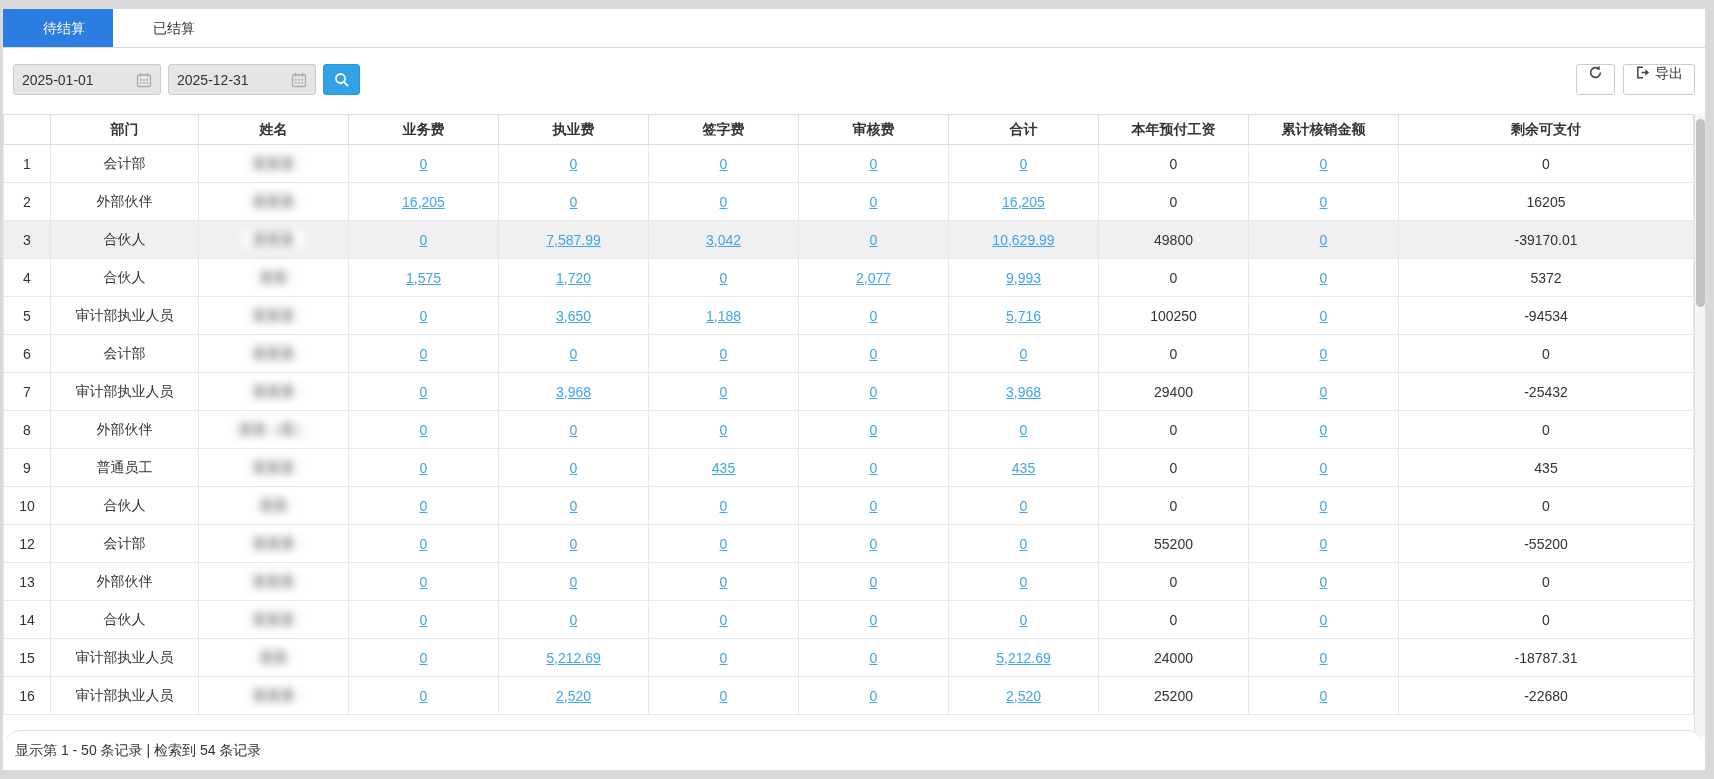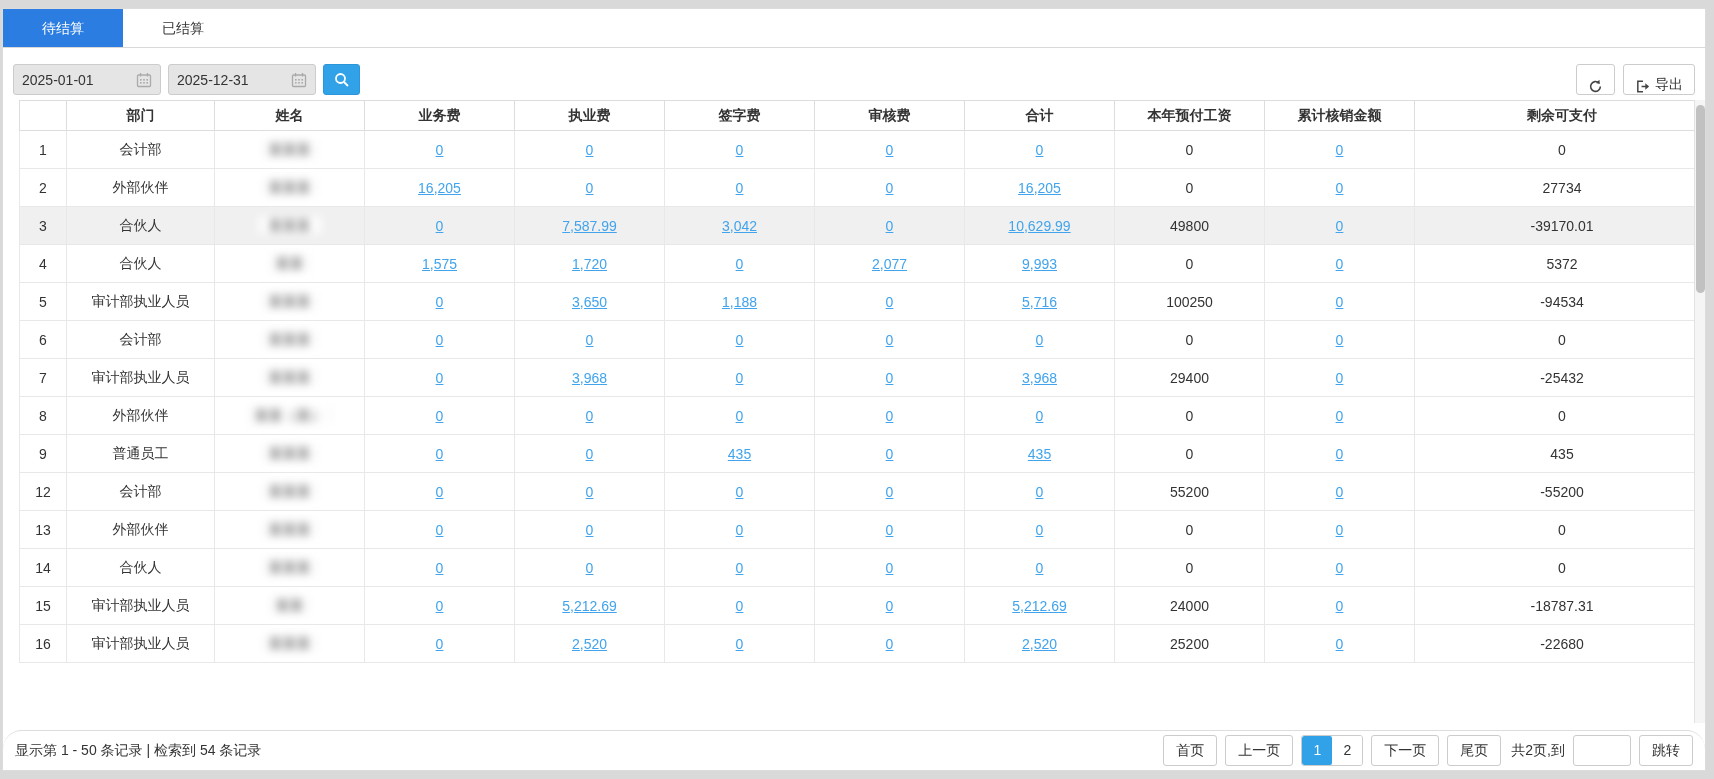--- a/index.html
+++ b/index.html
@@ -12,46 +12,46 @@
   }
   .panel {
     position: absolute; left: 2px; top: 8px;
     width: 1704px; height: 763px;
     background: #fff;
     border: 1px solid #dcdcdc;
   }
   
   .tabbar { height: 39px; border-bottom: 1px solid #d9d9d9; background: #fff; display: flex; }
   .tab {
-    min-width: 110px; height: 38px; line-height: 38px; padding: 0 39px;
-    text-align: left; font-size: 14px; color: #333; cursor: pointer;
+    min-width: 110px; height: 38px; line-height: 38px; padding: 0 28px;
+    text-align: right; font-size: 14px; color: #333; cursor: pointer;
   }
   .tab.active { background: #2b7de1; color: #fff; }
   
   .toolbar { display: flex; align-items: center; padding: 11px 10px 0 10px; height: 52px; }
   .date-input {
     width: 148px; height: 31px; border: 1px solid #ccc; border-radius: 3px;
     display: flex; align-items: center; justify-content: space-between;
     padding: 0 8px; margin-right: 7px; background: #e5e5e5; cursor: pointer;
   }
   .date-input span { font-size: 14px; color: #333; }
   .btn-search {
     width: 37px; height: 31px; background: #31a2e8; border: 1px solid #2b96da;
     border-radius: 3px; display: flex; align-items: center; justify-content: center; cursor: pointer;
   }
   .toolbar .spacer { flex: 1; }
   .btn-plain {
     height: 31px; background: #fff; border: 1px solid #ccc; border-radius: 3px;
-    display: flex; align-items: flex-end; justify-content: center;
+    display: flex; align-items: flex-start; justify-content: center;
     font-size: 14px; color: #333; cursor: pointer; padding: 0 11px; margin-left: 8px;
   }
   .btn-plain svg { margin-right: 5px; }
   .btn-plain.icon-only svg { margin-right: 0; }
   
-  .table-viewport { position: relative; height: 623px; margin-top: 0; overflow: hidden; padding-left: 16px; }
+  .table-viewport { position: relative; height: 623px; margin-top: 14px; overflow: hidden; }
   table { border-collapse: collapse; table-layout: fixed; width: 1691px; background: #fff; }
   th { height: 30px; border: 1px solid #ddd; font-size: 14px; font-weight: 700; color: #333; text-align: center; background:#fff; }
   td { height: 38px; border: 1px solid #e8e8e8; font-size: 14px; color: #333; text-align: center; padding: 0 6px; background: transparent; }
   tr.hl td { background: #f0f0f0; }
   col.c-idx  { width: 47px; }
   col.c-dept { width: 148px; }
   col.c-name { width: 150px; }
   col.c-fee  { width: 150px; }
   .lnk { color: #41a4ec; text-decoration: underline; cursor: pointer; }
   .masked { filter: blur(4px); color: #444; background: #fdfdfd; padding: 1px 10px; }
@@ -204,21 +204,21 @@
             <td>2</td>
             <td>外部伙伴</td>
             <td><span class="masked">某某某</span></td>
             <td><span class="lnk">16,205</span></td>
             <td><span class="lnk">0</span></td>
             <td><span class="lnk">0</span></td>
             <td><span class="lnk">0</span></td>
             <td><span class="lnk">16,205</span></td>
             <td>0</td>
             <td><span class="lnk">0</span></td>
-            <td>27734</td>
+            <td>16205</td>
           </tr>
           <tr class="hl">
             <td>3</td>
             <td>合伙人</td>
             <td><span class="masked">某某某</span></td>
             <td><span class="lnk">0</span></td>
             <td><span class="lnk">7,587.99</span></td>
             <td><span class="lnk">3,042</span></td>
             <td><span class="lnk">0</span></td>
             <td><span class="lnk">10,629.99</span></td>
@@ -298,20 +298,33 @@
             <td><span class="lnk">0</span></td>
             <td><span class="lnk">0</span></td>
             <td><span class="lnk">435</span></td>
             <td><span class="lnk">0</span></td>
             <td><span class="lnk">435</span></td>
             <td>0</td>
             <td><span class="lnk">0</span></td>
             <td>435</td>
           </tr>
           <tr>
+            <td>10</td>
+            <td>合伙人</td>
+            <td><span class="masked">某某</span></td>
+            <td><span class="lnk">0</span></td>
+            <td><span class="lnk">0</span></td>
+            <td><span class="lnk">0</span></td>
+            <td><span class="lnk">0</span></td>
+            <td><span class="lnk">0</span></td>
+            <td>0</td>
+            <td><span class="lnk">0</span></td>
+            <td>0</td>
+          </tr>
+          <tr>
             <td>12</td>
             <td>会计部</td>
             <td><span class="masked">某某某</span></td>
             <td><span class="lnk">0</span></td>
             <td><span class="lnk">0</span></td>
             <td><span class="lnk">0</span></td>
             <td><span class="lnk">0</span></td>
             <td><span class="lnk">0</span></td>
             <td>55200</td>
             <td><span class="lnk">0</span></td>
@@ -372,28 +385,15 @@
         </tbody>
     </table>
     <div class="vscroll">
       <div class="thumb"></div>
     </div>
   </div>
 
   <div class="footer">
     <span class="summary">显示第 1 - 50 条记录 | 检索到 54 条记录</span>
     <div class="spacer"></div>
-    <div class="pagination">
-      <button class="pg-btn">首页</button>
-      <button class="pg-btn">上一页</button>
-      <div class="page-group">
-          <button class="page-num active">1</button>
-          <button class="page-num">2</button>
-        </div>
-      <button class="pg-btn">下一页</button>
-      <button class="pg-btn">尾页</button>
-      <span class="pg-text">共2页,到</span>
-      <input class="jump-input" value="" style="">
-      <button class="pg-btn" style="margin-left:8px">跳转</button>
-    </div>
   </div>
 
 </div>
 
 </body></html>

